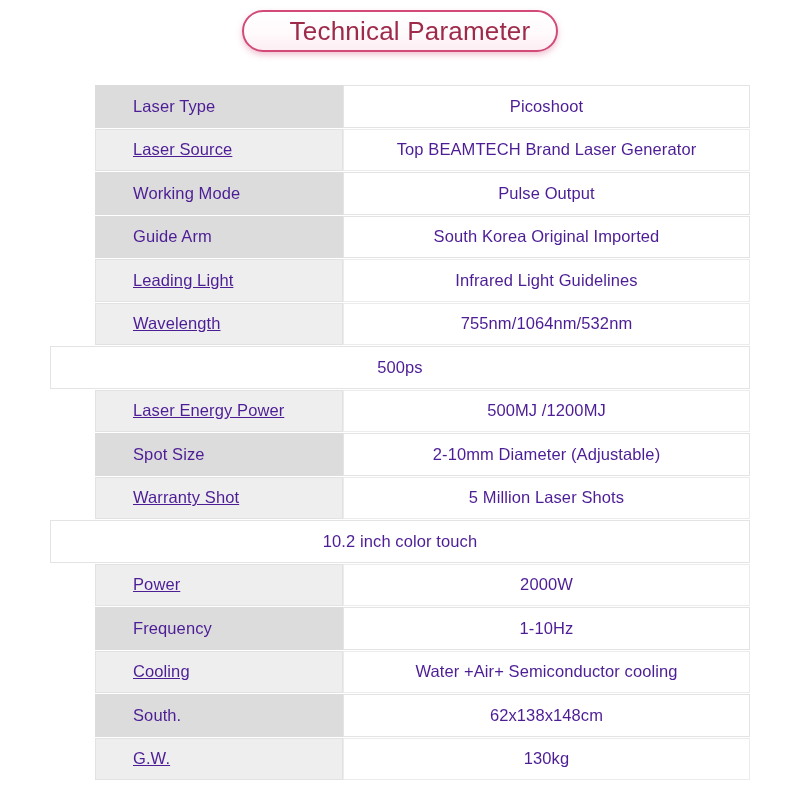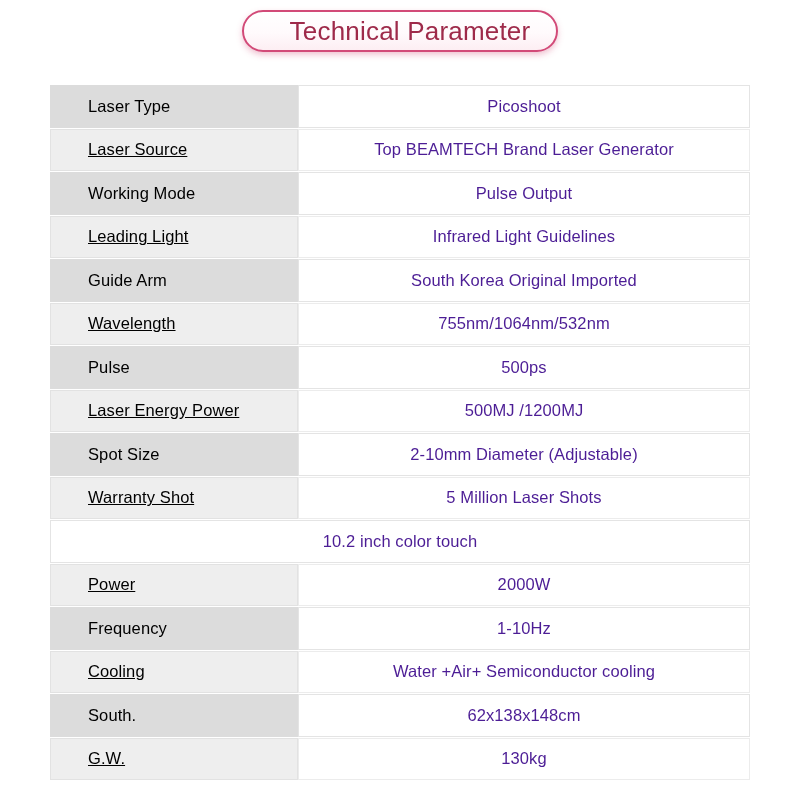--- a/index.html
+++ b/index.html
@@ -71,22 +71,23 @@
     box-sizing: border-box;
   }
   .spec-label {
     width: 248px;
     flex: 0 0 248px;
     display: flex;
     align-items: center;
     padding-left: 37px;
     box-sizing: border-box;
     font-size: 16.5px;
-    color: #000000;
+    color: #4c1d95;
     letter-spacing: 0.1px;
+    margin-left: 45px;
   }
   .spec-value {
     flex: 1 1 auto;
     display: flex;
     align-items: center;
     justify-content: center;
     box-sizing: border-box;
     background: #ffffff;
     border: 1px solid #e4e4e4;
     font-size: 16.5px;
@@ -126,34 +127,33 @@
         <div class="spec-value">Picoshoot</div>
       </div>
       <div class="spec-row even">
         <div class="spec-label">Laser Source</div>
         <div class="spec-value">Top BEAMTECH Brand Laser Generator</div>
       </div>
       <div class="spec-row odd">
         <div class="spec-label">Working Mode</div>
         <div class="spec-value">Pulse Output</div>
       </div>
+      <div class="spec-row odd">
+        <div class="spec-label">Guide Arm</div>
+        <div class="spec-value">South Korea Original Imported</div>
+      </div>
       <div class="spec-row even">
         <div class="spec-label">Leading Light</div>
         <div class="spec-value">Infrared Light Guidelines</div>
-      </div>
-      <div class="spec-row odd">
-        <div class="spec-label">Guide Arm</div>
-        <div class="spec-value">South Korea Original Imported</div>
       </div>
       <div class="spec-row even">
         <div class="spec-label">Wavelength</div>
         <div class="spec-value">755nm/1064nm/532nm</div>
       </div>
       <div class="spec-row odd">
-        <div class="spec-label">Pulse</div>
         <div class="spec-value">500ps</div>
       </div>
       <div class="spec-row even">
         <div class="spec-label">Laser Energy Power</div>
         <div class="spec-value">500MJ /1200MJ</div>
       </div>
       <div class="spec-row odd">
         <div class="spec-label">Spot Size</div>
         <div class="spec-value">2-10mm Diameter (Adjustable)</div>
       </div>

